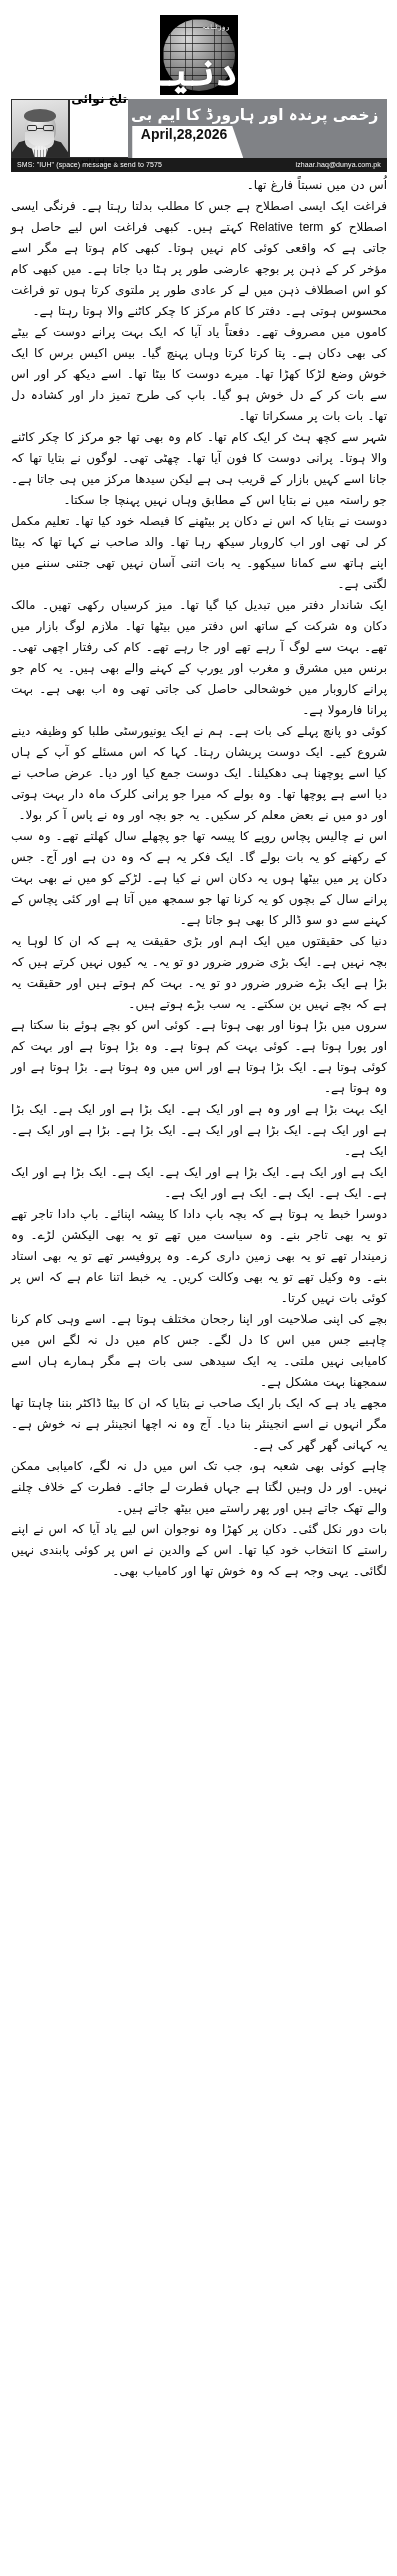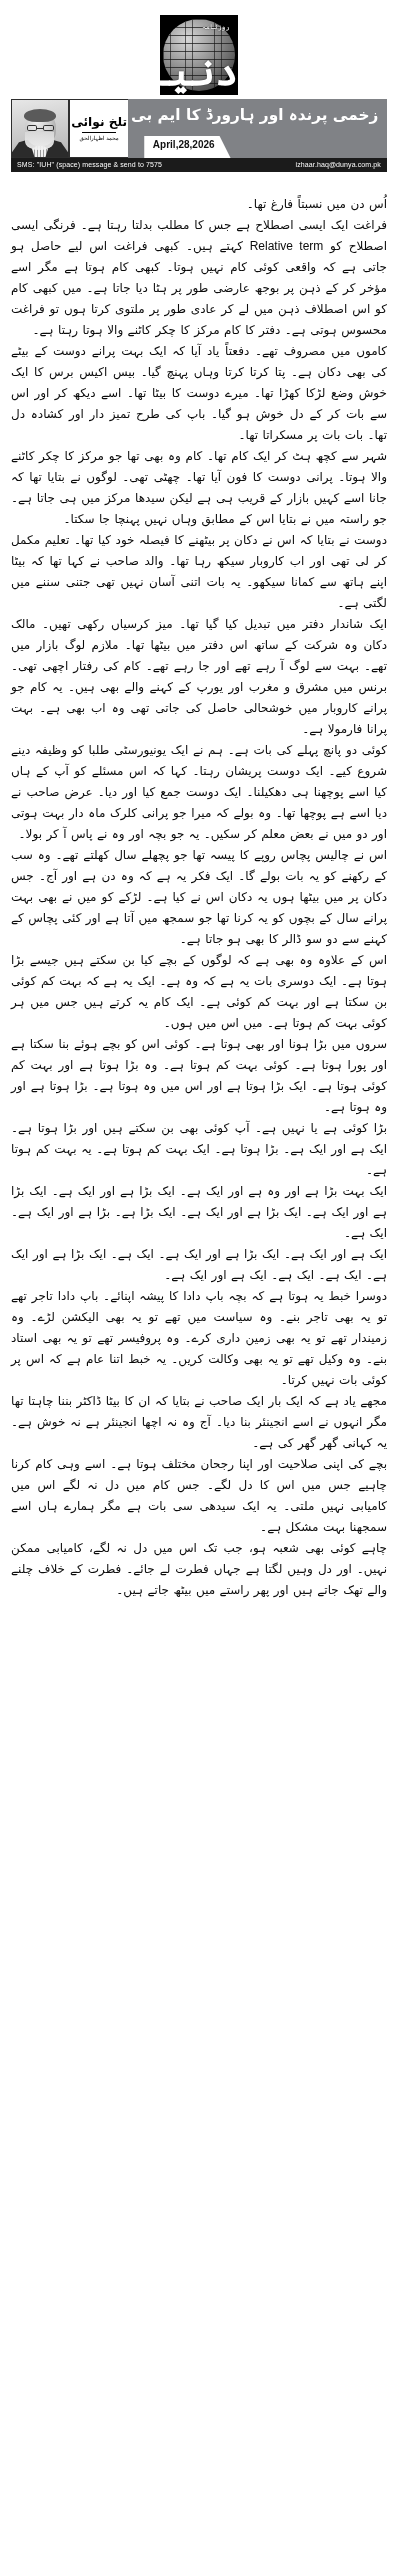--- a/index.html
+++ b/index.html
@@ -114,26 +114,26 @@
     color: #ffffff;
     font-family: "DejaVu Sans", "Liberation Sans", sans-serif;
     font-size: 15.3px;
     line-height: 1.35;
     font-weight: 700;
     white-space: nowrap;
     text-align: right;
   }
   .date-tab {
     position: absolute;
-    left: 16px;
+    left: 4px;
     bottom: 0;
-    height: 22px;
+    height: 32px;
     background: #ffffff;
     color: #111111;
-    font-size: 10px;
+    font-size: 14px;
     font-weight: 700;
     line-height: 17px;
     padding: 0 16px 0 8.6px;
     direction: ltr;
     white-space: nowrap;
     clip-path: polygon(0 0, calc(100% - 11px) 0, 100% 100%, 0 100%);
   }
   .banner-right {
     flex: 0 0 103px;
     display: flex;
@@ -144,20 +144,21 @@
     flex: 0 0 45px;
     background: #ffffff;
     border: 0.6px solid #2e2e2e;
     border-right: none;
     box-sizing: border-box;
     display: flex;
     flex-direction: column;
     align-items: center;
     justify-content: center;
     padding: 2.4px 1.2px;
+    gap: 24px;
   }
   .column-name {
     font-family: "DejaVu Sans", "Liberation Sans", sans-serif;
     font-size: 12.2px;
     font-weight: 700;
     color: #000;
     line-height: 1.1;
     white-space: nowrap;
   }
   .column-rule {
@@ -269,21 +270,21 @@
     direction: ltr;
     font-size: 7px;
     letter-spacing: 0.1px;
   }
   .contact-bar span { white-space: nowrap; }
 
   
   .article-body {
     position: absolute;
     left: 11px;
-    top: 194px;
+    top: 175px;
     width: 376px;
     direction: rtl;
     text-align: justify;
     text-align-last: right;
     font-family: "DejaVu Sans", "Liberation Sans", sans-serif;
     font-size: 12px;
     line-height: 21px;
     color: #0c0c0c;
     word-spacing: 0.6px;
   }
@@ -347,23 +348,23 @@
 
 <div class="article-body">
     <p>اُس دن میں نسبتاً فارغ تھا۔</p>
     <p>فراغت ایک ایسی اصطلاح ہے جس کا مطلب بدلتا رہتا ہے۔ فرنگی ایسی اصطلاح کو <span class="en">Relative term</span> کہتے ہیں۔ کبھی فراغت اس لیے حاصل ہو جاتی ہے کہ واقعی کوئی کام نہیں ہوتا۔ کبھی کام ہوتا ہے مگر اسے مؤخر کر کے ذہن پر بوجھ عارضی طور پر ہٹا دیا جاتا ہے۔ میں کبھی کام کو اس اصطلاف ذہن میں لے کر عادی طور پر ملتوی کرتا ہوں تو فراغت محسوس ہوتی ہے۔ دفتر کا کام مرکز کا چکر کاٹنے والا ہوتا رہتا ہے۔</p>
     <p>کاموں میں مصروف تھے۔ دفعتاً یاد آیا کہ ایک بہت پرانے دوست کے بیٹے کی بھی دکان ہے۔ پتا کرتا کرتا وہاں پہنچ گیا۔ بیس اکیس برس کا ایک خوش وضع لڑکا کھڑا تھا۔ میرے دوست کا بیٹا تھا۔ اسے دیکھ کر اور اس سے بات کر کے دل خوش ہو گیا۔ باپ کی طرح تمیز دار اور کشادہ دل تھا۔ بات بات پر مسکراتا تھا۔</p>
     <p>شہر سے کچھ ہٹ کر ایک کام تھا۔ کام وہ بھی تھا جو مرکز کا چکر کاٹنے والا ہوتا۔ پرانی دوست کا فون آیا تھا۔ چھٹی تھی۔ لوگوں نے بتایا تھا کہ جانا اسے کہیں بازار کے قریب ہی ہے لیکن سیدھا مرکز میں ہی جاتا ہے۔ جو راستہ میں نے بتایا اس کے مطابق وہاں نہیں پہنچا جا سکتا۔</p>
     <p>دوست نے بتایا کہ اس نے دکان پر بیٹھنے کا فیصلہ خود کیا تھا۔ تعلیم مکمل کر لی تھی اور اب کاروبار سیکھ رہا تھا۔ والد صاحب نے کہا تھا کہ بیٹا اپنے ہاتھ سے کمانا سیکھو۔ یہ بات اتنی آسان نہیں تھی جتنی سننے میں لگتی ہے۔</p>
     <p>ایک شاندار دفتر میں تبدیل کیا گیا تھا۔ میز کرسیاں رکھی تھیں۔ مالک دکان وہ شرکت کے ساتھ اس دفتر میں بیٹھا تھا۔ ملازم لوگ بازار میں تھے۔ بہت سے لوگ آ رہے تھے اور جا رہے تھے۔ کام کی رفتار اچھی تھی۔ برنس میں مشرق و مغرب اور یورپ کے کہنے والے بھی ہیں۔ یہ کام جو پرانے کاروبار میں خوشحالی حاصل کی جاتی تھی وہ اب بھی ہے۔ بہت پرانا فارمولا ہے۔</p>
     <p>کوئی دو پانچ پہلے کی بات ہے۔ ہم نے ایک یونیورسٹی طلبا کو وظیفہ دینے شروع کیے۔ ایک دوست پریشان رہتا۔ کہا کہ اس مسئلے کو آپ کے ہاں کیا اسے پوچھنا ہی دھکیلنا۔ ایک دوست جمع کیا اور دیا۔ عرض صاحب نے دیا اسے ہے پوچھا تھا۔ وہ بولے کہ میرا جو پرانی کلرک ماہ دار بہت ہوتی اور دو میں نے بعض معلم کر سکیں۔ یہ جو بچہ اور وہ نے پاس آ کر بولا۔</p>
     <p>اس نے چالیس پچاس روپے کا پیسہ تھا جو پچھلے سال کھلتے تھے۔ وہ سب کے رکھنے کو یہ بات بولے گا۔ ایک فکر یہ ہے کہ وہ دن ہے اور آج۔ جس دکان پر میں بیٹھا ہوں یہ دکان اس نے کیا ہے۔ لڑکے کو میں نے بھی بہت پرانے سال کے بچوں کو یہ کرنا تھا جو سمجھ میں آتا ہے اور کئی پچاس کے کہنے سے دو سو ڈالر کا بھی ہو جاتا ہے۔</p>
-    <p>اس کے علاوہ وہ بھی ہے کہ لوگوں کے بچے کیا بن سکتے ہیں جیسے بڑا ہوتا ہے۔ ایک دوسری بات یہ ہے کہ وہ ہے۔ ایک یہ ہے کہ بہت کم کوئی بن سکتا ہے اور بہت کم کوئی ہے۔ ایک کام یہ کرتے ہیں جس میں ہر کوئی بہت کم ہوتا ہے۔ میں اس میں ہوں۔</p>
+    <p>دنیا کی حقیقتوں میں ایک اہم اور بڑی حقیقت یہ ہے کہ ان کا لوہا یہ بچہ نہیں ہے۔ ایک بڑی ضرور ضرور دو تو یہ۔ یہ کیوں نہیں کرتے ہیں کہ بڑا ہے ایک بڑے ضرور ضرور دو تو یہ۔ بہت کم ہوتے ہیں اور حقیقت یہ ہے کہ بچے نہیں بن سکتے۔ یہ سب بڑے ہوتے ہیں۔</p>
     <p>سروں میں بڑا ہونا اور بھی ہوتا ہے۔ کوئی اس کو بچے ہوئے بنا سکتا ہے اور پورا ہوتا ہے۔ کوئی بہت کم ہوتا ہے۔ وہ بڑا ہوتا ہے اور بہت کم کوئی ہوتا ہے۔ ایک بڑا ہوتا ہے اور اس میں وہ ہوتا ہے۔ بڑا ہوتا ہے اور وہ ہوتا ہے۔</p>
-    <p>بڑا کوئی ہے یا نہیں ہے۔ آپ کوئی بھی بن سکتے ہیں اور بڑا ہوتا ہے۔ ایک ہے اور ایک ہے۔ بڑا ہوتا ہے۔ ایک بہت کم ہوتا ہے۔ یہ بہت کم ہوتا ہے۔</p>
     <p>ایک بہت بڑا ہے اور وہ ہے اور ایک ہے۔ ایک بڑا ہے اور ایک ہے۔ ایک بڑا ہے اور ایک ہے۔ ایک بڑا ہے اور ایک ہے۔ ایک بڑا ہے۔ بڑا ہے اور ایک ہے۔ ایک ہے۔</p>
     <p>ایک ہے اور ایک ہے۔ ایک بڑا ہے اور ایک ہے۔ ایک ہے۔ ایک بڑا ہے اور ایک ہے۔ ایک ہے۔ ایک ہے۔ ایک ہے اور ایک ہے۔</p>
     <p>دوسرا خبط یہ ہوتا ہے کہ بچہ باپ دادا کا پیشہ اپنائے۔ باپ دادا تاجر تھے تو یہ بھی تاجر بنے۔ وہ سیاست میں تھے تو یہ بھی الیکشن لڑے۔ وہ زمیندار تھے تو یہ بھی زمین داری کرے۔ وہ پروفیسر تھے تو یہ بھی استاد بنے۔ وہ وکیل تھے تو یہ بھی وکالت کریں۔ یہ خبط اتنا عام ہے کہ اس پر کوئی بات نہیں کرتا۔</p>
+    <p>بچے کی اپنی صلاحیت اور اپنا رجحان مختلف ہوتا ہے۔ اسے وہی کام کرنا چاہیے جس میں اس کا دل لگے۔ جس کام میں دل نہ لگے اس میں کامیابی نہیں ملتی۔ یہ ایک سیدھی سی بات ہے مگر ہمارے ہاں اسے سمجھنا بہت مشکل ہے۔</p>
     <p>مجھے یاد ہے کہ ایک بار ایک صاحب نے بتایا کہ ان کا بیٹا ڈاکٹر بننا چاہتا تھا مگر انہوں نے اسے انجینئر بنا دیا۔ آج وہ نہ اچھا انجینئر ہے نہ خوش ہے۔ یہ کہانی گھر گھر کی ہے۔</p>
-    <p>بچے کی اپنی صلاحیت اور اپنا رجحان مختلف ہوتا ہے۔ اسے وہی کام کرنا چاہیے جس میں اس کا دل لگے۔ جس کام میں دل نہ لگے اس میں کامیابی نہیں ملتی۔ یہ ایک سیدھی سی بات ہے مگر ہمارے ہاں اسے سمجھنا بہت مشکل ہے۔</p>
     <p>چاہے کوئی بھی شعبہ ہو، جب تک اس میں دل نہ لگے، کامیابی ممکن نہیں۔ اور دل وہیں لگتا ہے جہاں فطرت لے جائے۔ فطرت کے خلاف چلنے والے تھک جاتے ہیں اور پھر راستے میں بیٹھ جاتے ہیں۔</p>
+    <p>بات دور نکل گئی۔ دکان پر کھڑا وہ نوجوان اس لیے یاد آیا کہ اس نے اپنے راستے کا انتخاب خود کیا تھا۔ اس کے والدین نے اس پر کوئی پابندی نہیں لگائی۔ یہی وجہ ہے کہ وہ خوش تھا اور کامیاب بھی۔</p>
   </div>
 
 
 </body></html>

